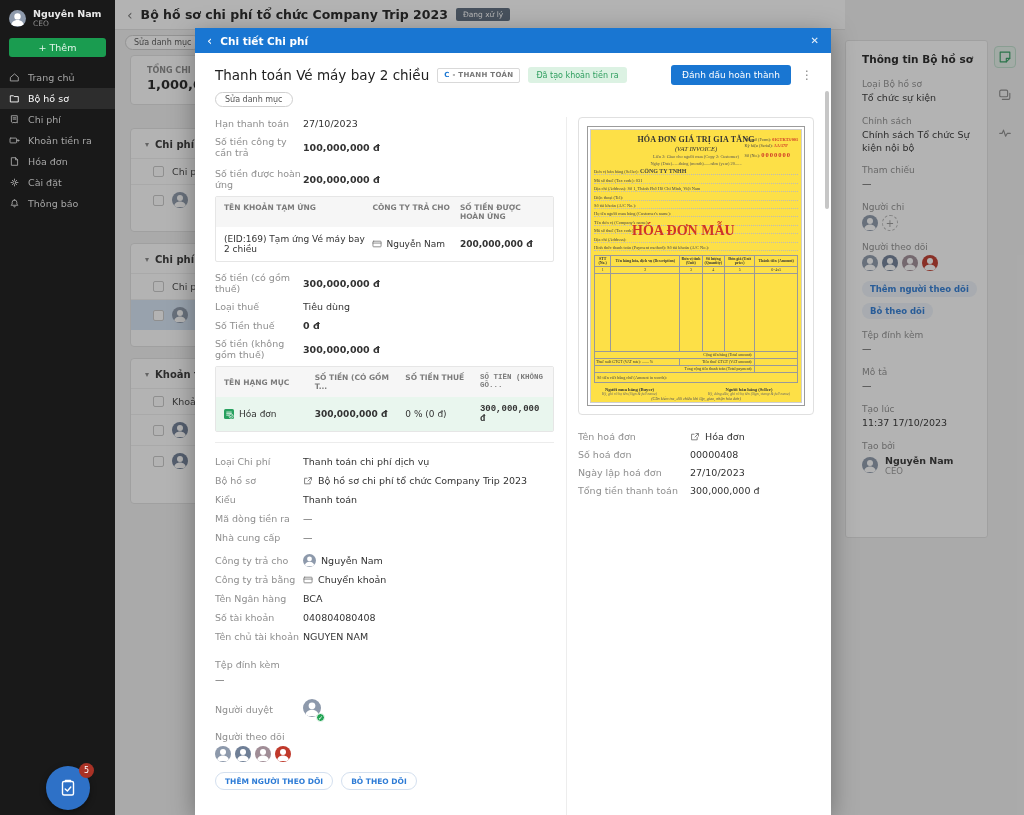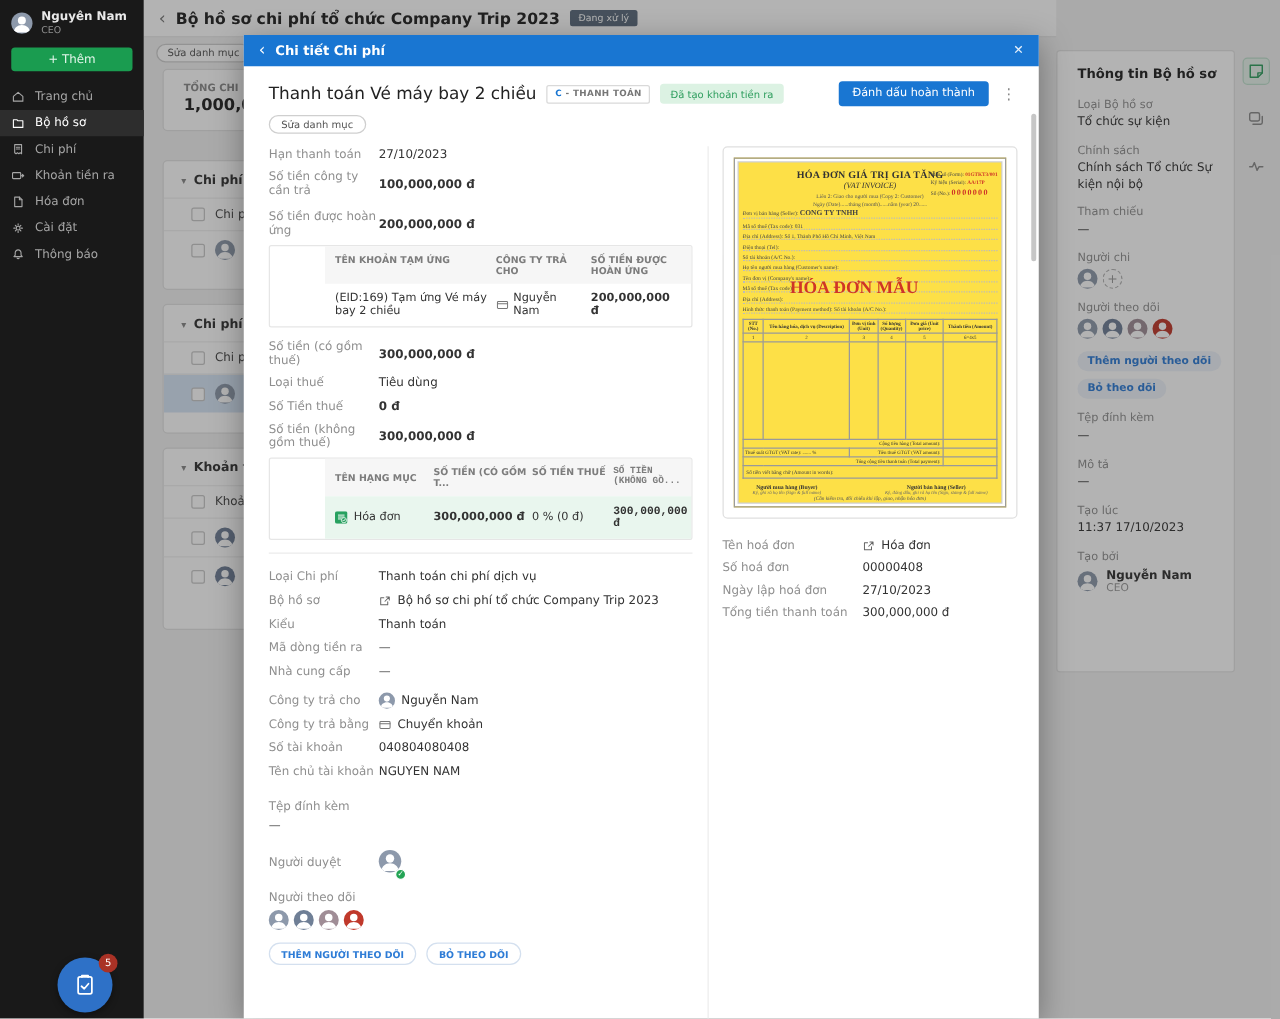--- a/index.html
+++ b/index.html
@@ -92,21 +92,21 @@
 
   .frow { display:flex; align-items:center; margin-bottom:6px; font-size:9.5px; min-height:13px; }
   .flabel { flex:0 0 88px; color:#8f8f8f; }
   .fval { color:#333; display:flex; align-items:center; gap:5px; }
   .b { font-weight:bold; }
   .mt8 { margin-top:10px; }
   .dash { color:#555; }
   .ico { display:inline-flex; }
   .ico svg { width:10px; height:10px; }
 
-  .tbl { width:100%; border:1px solid #e6e6e6; border-radius:2px; margin:6px 0 10px 0; font-size:8.5px;padding-left:44px; }
+  .tbl { width:100%; border:1px solid #e6e6e6; border-radius:2px; margin:6px 0 10px 0; font-size:8.5px; }
   .tbl .thead { display:flex; background:#f6f6f6; color:#7c7c7c; font-weight:bold; font-size:7.5px; padding:6px 8px; gap:4px; }
   .tbl .trow { display:flex; padding:7px 8px; gap:4px; align-items:center; color:#333; font-size:9px; }
   .tbl .trow.green { background:#e9f6ee; }
   .c-46 { flex:0 0 45%; } .c-26 { flex:0 0 26%; } .c-28 { flex:1; }
   .c-a { flex:0 0 27%; display:flex; align-items:center; gap:5px; } .c-b { flex:0 0 27%; } .c-c { flex:0 0 22%; } .c-d { flex:1;font-family:Liberation Mono, monospace; }
   .divider { border:none; border-top:1px solid #ececec; margin:10px 0 12px 0; }
 
   .block-label { font-size:9.5px; color:#8f8f8f; margin:12px 0 4px 0; }
   .approver-row { display:flex; align-items:center; margin:14px 0 4px 0; font-size:9.5px; }
   .av-check { position:relative; }
@@ -482,20 +482,24 @@
             <span class="fval">
               <span class="ico">
                   <svg viewBox="0 0 16 16" class="icon-stroke" style="color:#777">
                     <rect x="1.5" y="3.5" width="13" height="9" rx="1.2"></rect>
                     <path d="M1.5 6.5h13"></path>
                   </svg>
                 </span>
               <span>Chuyển khoản</span>
             </span>
           </div>
+          <div class="frow">
+              <span class="flabel">Tên Ngân hàng</span>
+              <span class="fval" style="font-weight:500">BCA</span>
+            </div>
           <div class="frow">
               <span class="flabel">Số tài khoản</span>
               <span class="fval" style="font-weight:500">040804080408</span>
             </div>
           <div class="frow">
               <span class="flabel">Tên chủ tài khoản</span>
               <span class="fval" style="font-weight:500">NGUYEN NAM</span>
             </div>
 
           <div class="block-label" style="margin-top:16px;">Tệp đính kèm</div>

